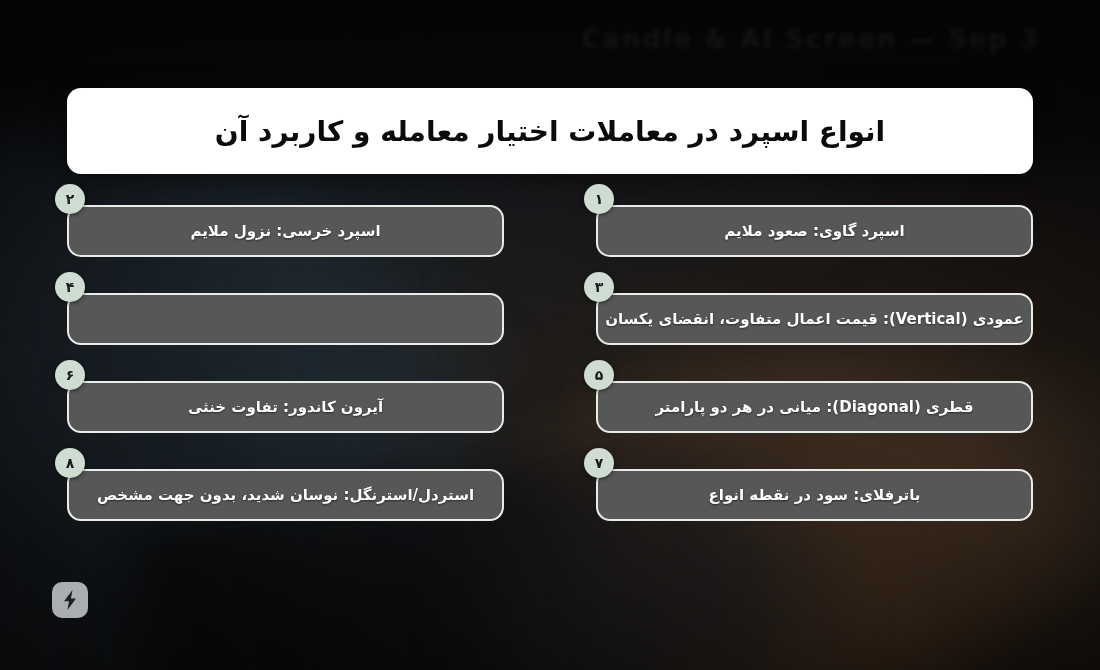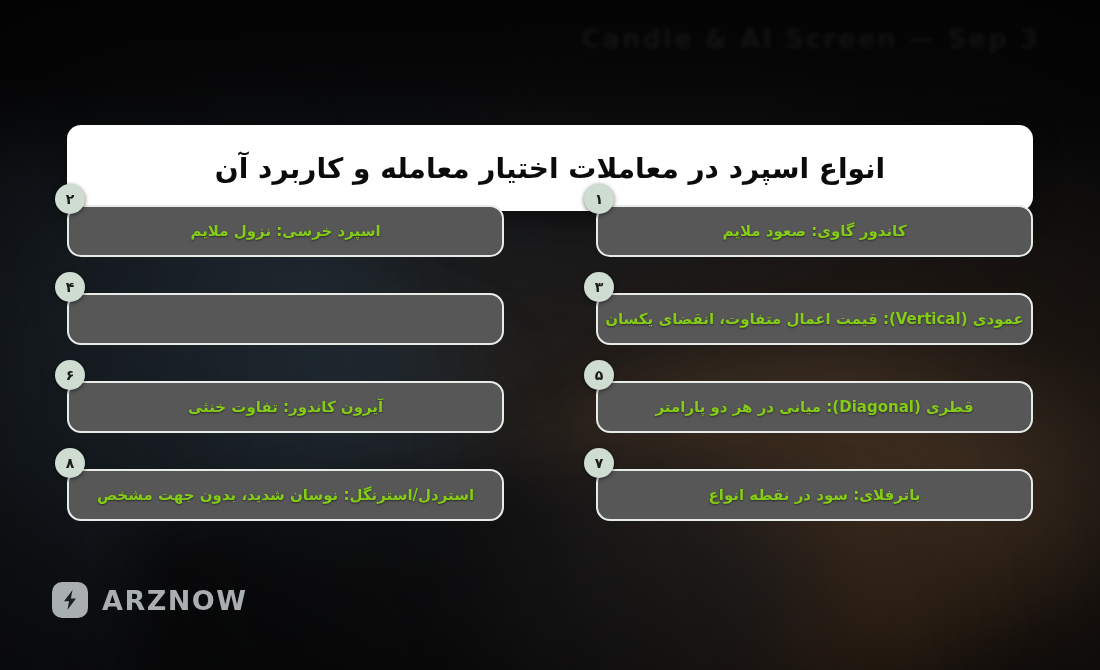--- a/index.html
+++ b/index.html
@@ -86,21 +86,20 @@
     left: 67px;
     top: 88px;
     width: 966px;
     height: 86px;
     background: #ffffff;
     border-radius: 14px;
     display: flex;
     align-items: center;
     justify-content: center;
     box-shadow: 0 6px 26px rgba(0,0,0,0.45);
-    margin-top: 37px;
   }
   .title-text {
     font-size: 28px;
     font-weight: bold;
     color: #0b0b0c;
     letter-spacing: -0.3px;
     direction: rtl;
     white-space: nowrap;
   }
 
@@ -126,21 +125,21 @@
     border: 2px solid #e8ece9;
     border-radius: 14px;
     display: flex;
     align-items: center;
     justify-content: center;
     padding: 0 26px;
   }
   .card-text {
     font-size: 15px;
     font-weight: bold;
-    color: #84cc16;
+    color: #ffffff;
     direction: rtl;
     white-space: nowrap;
     text-shadow: 0 1px 2px rgba(0,0,0,0.5);
   }
 
   .badge {
     position: absolute;
     top: -23px;
     left: -14px;
     width: 30px;
@@ -203,21 +202,21 @@
   <div class="bg-ghost-text">Candle &amp; AI Screen — Sep 3</div>
 
   <div class="title-panel">
     <div class="title-text">انواع اسپرد در معاملات اختیار معامله و کاربرد آن</div>
   </div>
 
   <div class="grid">
 
     <div class="item">
       <div class="card">
-        <span class="card-text">کاندور گاوی: صعود ملایم</span>
+        <span class="card-text">اسپرد گاوی: صعود ملایم</span>
         <span class="badge">۱</span>
       </div>
     </div>
 
     <div class="item">
       <div class="card">
         <span class="card-text">اسپرد خرسی: نزول ملایم</span>
         <span class="badge">۲</span>
       </div>
     </div>
@@ -264,16 +263,15 @@
     </div>
 
   </div>
 
   <div class="logo">
     <span class="logo-mark">
       <svg width="20" height="22" viewBox="0 0 20 22" aria-hidden="true">
         <path d="M12.5 1 L4 12.3 H9.1 L7.4 21 L16 9.6 H10.9 Z" fill="#1d2022"></path>
       </svg>
     </span>
-    <span class="logo-text">ARZNOW</span>
   </div>
 
 </div>
 
 </body></html>

